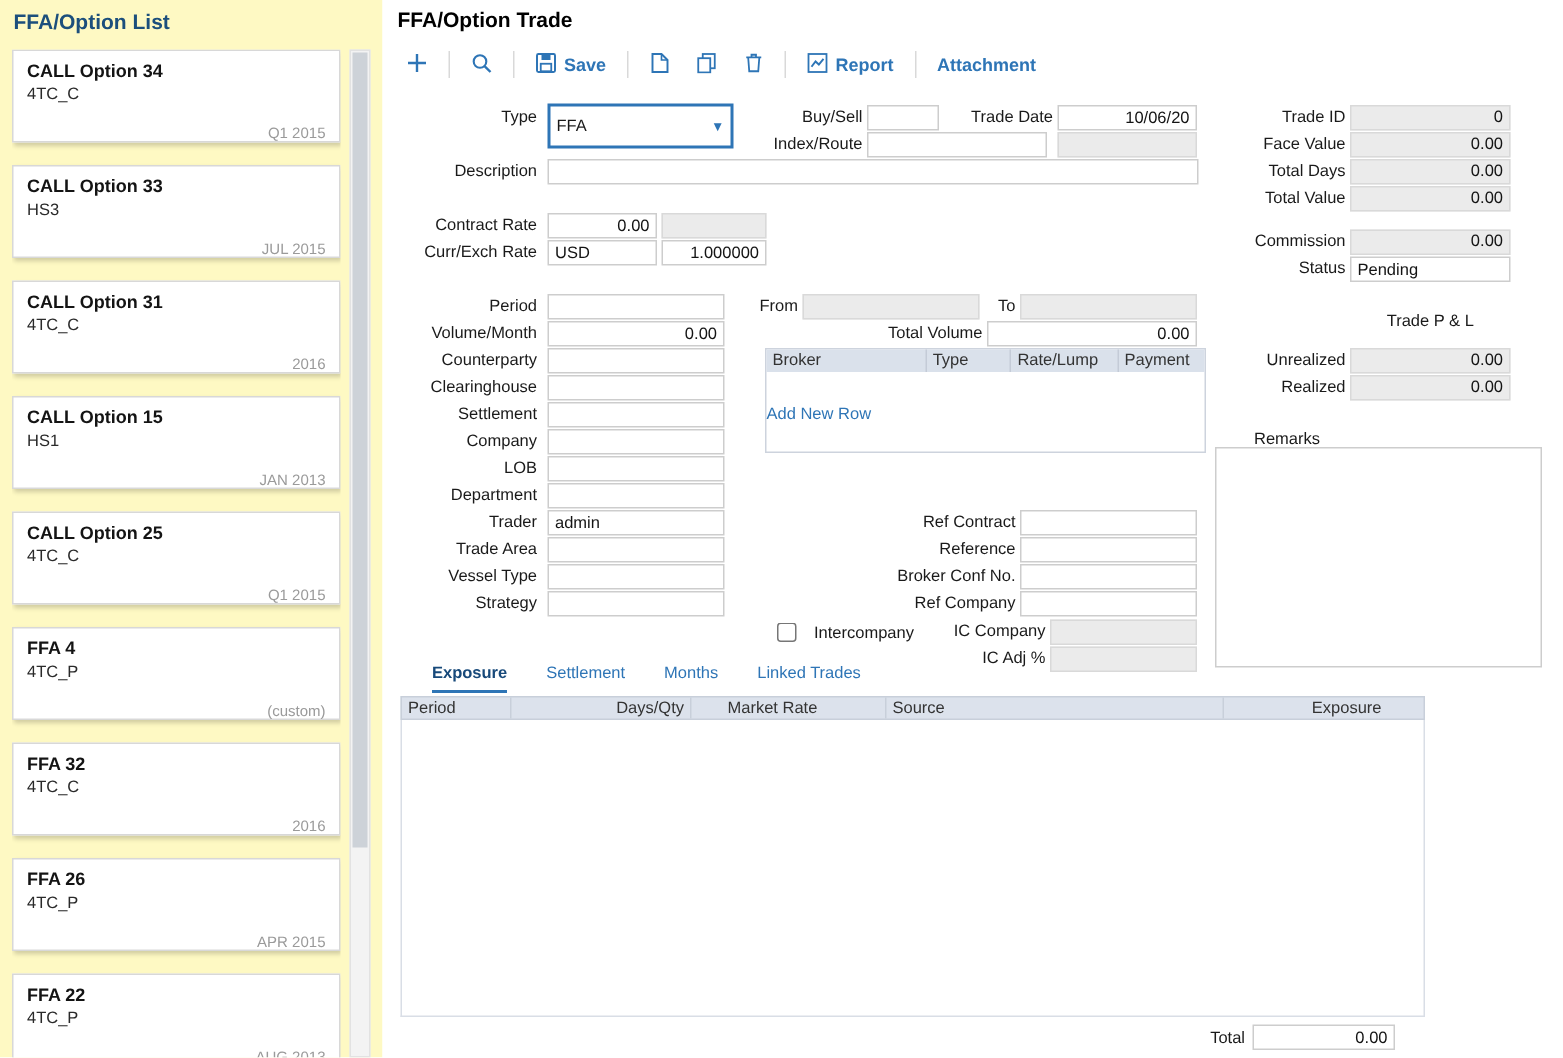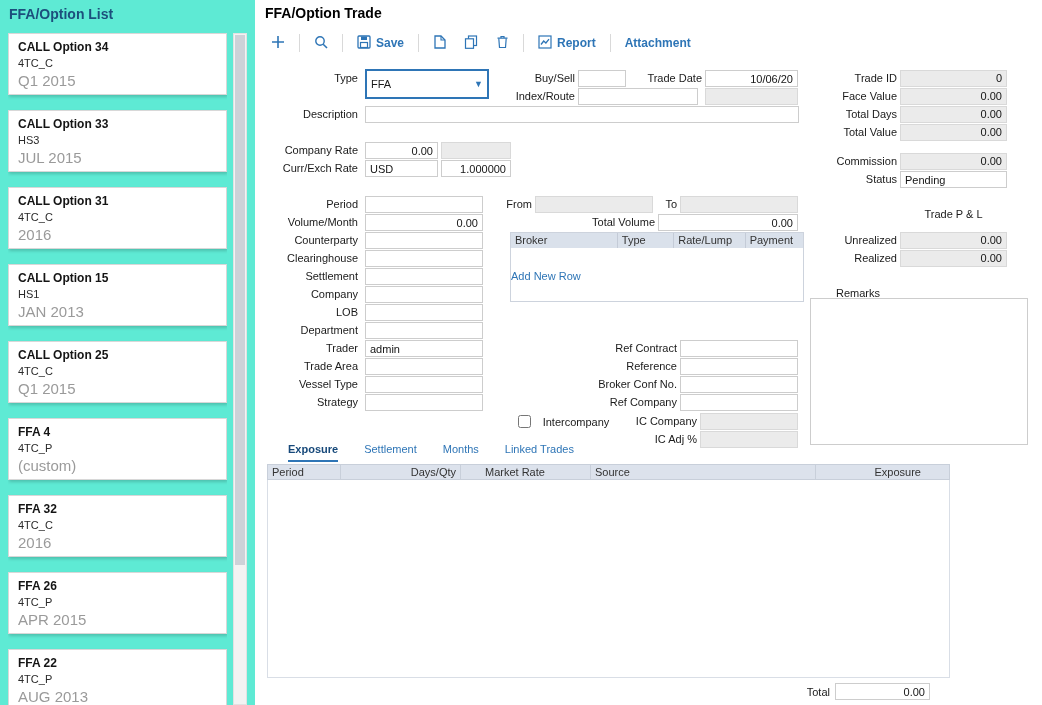--- a/index.html
+++ b/index.html
@@ -2,28 +2,28 @@
 <html><head>
 <meta charset="utf-8">
 <style>
   * { box-sizing: border-box; }
   html,body { margin:0; padding:0; }
   body {
     width:1042px; height:705px; overflow:hidden; position:relative;
     font-family:"Liberation Sans", sans-serif; font-size:11px; color:#1a1a1a; background:#fff;
   }
   
-  .sidebar { position:absolute; left:0; top:0; width:255px; height:705px; background:#5eead4; }
+  .sidebar { position:absolute; left:0; top:0; width:255px; height:705px; background:#fef9c3; }
   .sidebar-title { position:absolute; left:9px; top:6px; font-size:14px; font-weight:bold; color:#1c4f7c; }
   .cards { position:absolute; left:8px; top:33px; width:219px; height:672px; overflow:hidden; }
   .card { background:#fff; border:1px solid #d8d8d8; box-shadow:1px 2px 3px rgba(0,0,0,.18);
           height:62px; padding:6px 9px; margin-bottom:15px; cursor:pointer; }
   .card-name { font-size:12px; font-weight:bold; color:#141414; }
   .card-code { font-size:11px; color:#2a2a2a; margin-top:3px; }
-  .card-period { font-size:15px; color:#9a9a9a; margin-top:3px; }
+  .card-period { font-size:10px; color:#9a9a9a; margin-top:15px;text-align:right; }
   .scrollbar { position:absolute; left:233px; top:33px; width:14px; height:672px; background:#f3f3f3; border:1px solid #e2e2e2; }
   .scroll-thumb { position:absolute; left:1px; top:1px; width:10px; height:530px; background:#cdd2d8; }
   
   .main { position:absolute; left:255px; top:0; width:787px; height:705px; background:#fff; }
   .page-title { position:absolute; left:10px; top:5px; font-size:14px; font-weight:bold; color:#000; }
   .toolbar { position:absolute; left:12px; top:30px; height:26px; display:flex; align-items:center; gap:10px; }
   .tbtn { display:flex; align-items:center; gap:5px; background:none; border:none; color:#2e75b6;
           font-family:inherit; font-size:12px; font-weight:bold; padding:2px 4px; cursor:pointer; }
   .tsep { width:1px; height:18px; background:#d9d9d9; }
   
@@ -191,21 +191,21 @@
   <div class="fld ro num" style="left:645px;top:88px;width:107px">0.00</div>
 
   <div class="lbl" style="left:0;top:107px;width:103px">Description</div>
   <input class="fld" style="left: 110px; top: 106px; width: 434px;" value="">
   <div class="lbl" style="left:542px;top:107px;width:100px">Total Days</div>
   <div class="fld ro num" style="left:645px;top:106px;width:107px">0.00</div>
 
   <div class="lbl" style="left:542px;top:125px;width:100px">Total Value</div>
   <div class="fld ro num" style="left:645px;top:124px;width:107px">0.00</div>
 
-  <div class="lbl" style="left:0;top:143px;width:103px">Company Rate</div>
+  <div class="lbl" style="left:0;top:143px;width:103px">Contract Rate</div>
   <input class="fld num" style="left: 110px; top: 142px; width: 73px;" value="0.00">
   <div class="fld ro" style="left:186px;top:142px;width:70px"></div>
   <div class="lbl" style="left:0;top:161px;width:103px">Curr/Exch Rate</div>
   <input class="fld" style="left: 110px; top: 160px; width: 73px;" value="USD">
   <input class="fld num" style="left: 186px; top: 160px; width: 70px;" value="1.000000">
 
   <div class="lbl" style="left:542px;top:154px;width:100px">Commission</div>
   <div class="fld ro num" style="left:645px;top:153px;width:107px">0.00</div>
   <div class="lbl" style="left:542px;top:172px;width:100px">Status</div>
   <input class="fld" style="left: 645px; top: 171px; width: 107px;" value="Pending">

